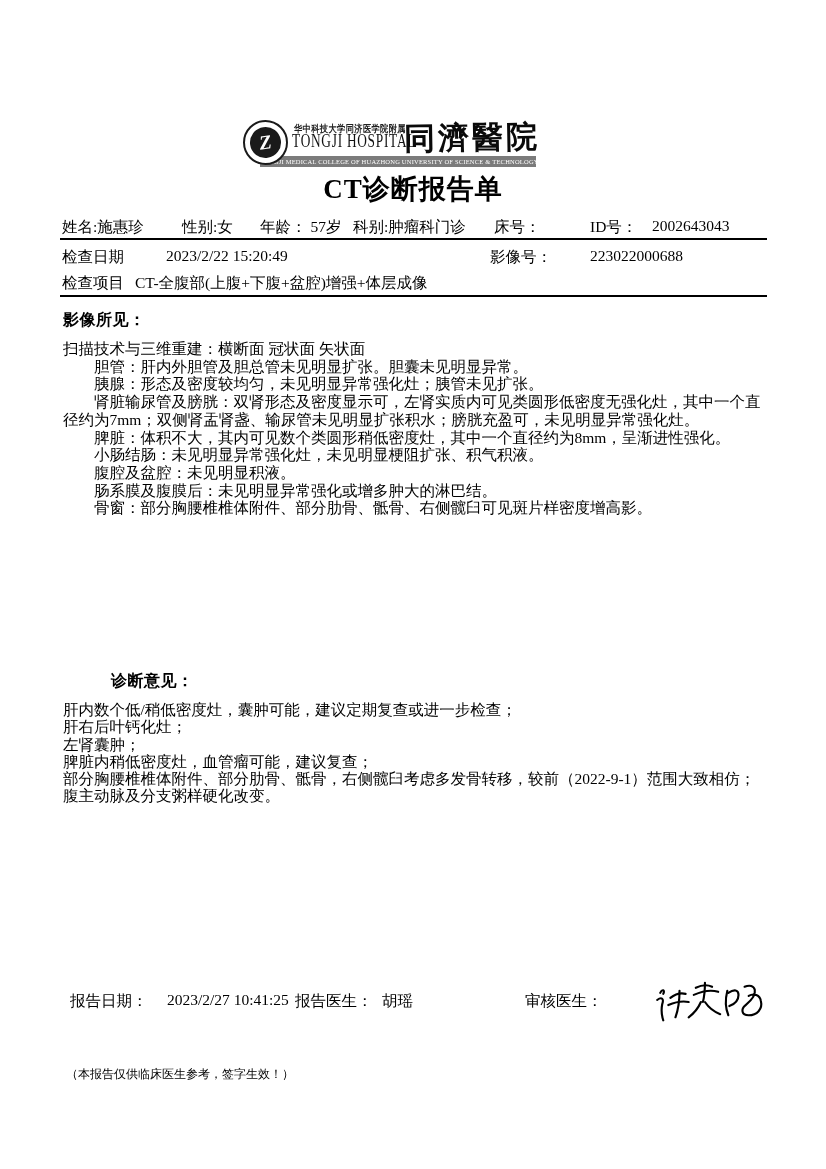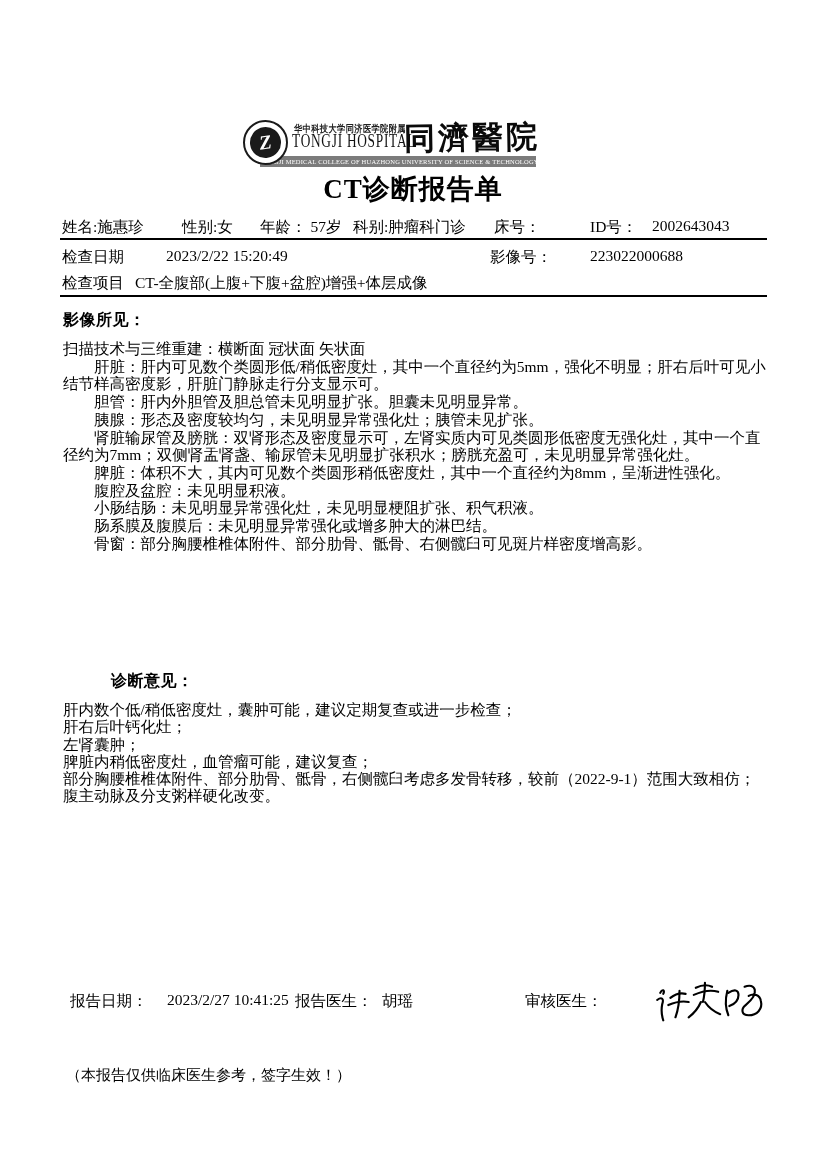--- a/index.html
+++ b/index.html
@@ -30,21 +30,21 @@
   .rule{left:60px;width:707px;height:2px;background:#000;}
   
   .sect{left:63px;font-size:16px;font-weight:bold;letter-spacing:.5px;}
   .block{left:63px;width:707px;font-size:15.5px;}
   .block p{margin:0;text-indent:2em;line-height:17.7px;}
   .block p.noind{text-indent:0;}
   #diagBlock p{text-indent:0;line-height:17.3px;}
   
   .foot{font-size:15.5px;white-space:nowrap;}
   .sig{left:648px;top:976px;width:120px;height:50px;}
-  .note{left:66px;top:1066px;font-size:15px;}
+  .note{left:66px;top:1066px;font-size:12px;}
 </style>
 </head>
 <body>
 
 <div id="page">
 
   <div class="abs logo-circle">
     <div class="logo-inner">Z</div>
   </div>
   <div class="abs affil">华中科技大学同济医学院附属</div>
@@ -80,27 +80,26 @@
   <div class="abs info" style="left:590px;top:247px;">223022000688</div>
 
   <div class="abs info" style="left:62px;top:273px;">检查项目</div>
   <div class="abs info" style="left:135px;top:273px;">CT-全腹部(上腹+下腹+盆腔)增强+体层成像</div>
 
   <div class="abs rule" style="top:295px;"></div>
 
   <div class="abs sect" style="top:310px;">影像所见：</div>
   <div class="abs block" style="top:340px;" id="findBlock">
     <p class="noind">扫描技术与三维重建：横断面 冠状面 矢状面</p>
-    <p>肝脏：肝内可见数个类圆形低/稍低密度灶，其中一个直径约为5mm，强化不明显；肝右后叶可见小结节样高密度影，肝脏门静脉走行分支显示可。</p>
     <p>胆管：肝内外胆管及胆总管未见明显扩张。胆囊未见明显异常。</p>
     <p>胰腺：形态及密度较均匀，未见明显异常强化灶；胰管未见扩张。</p>
     <p>肾脏输尿管及膀胱：双肾形态及密度显示可，左肾实质内可见类圆形低密度无强化灶，其中一个直径约为7mm；双侧肾盂肾盏、输尿管未见明显扩张积水；膀胱充盈可，未见明显异常强化灶。</p>
     <p>脾脏：体积不大，其内可见数个类圆形稍低密度灶，其中一个直径约为8mm，呈渐进性强化。</p>
+    <p>小肠结肠：未见明显异常强化灶，未见明显梗阻扩张、积气积液。</p>
     <p>腹腔及盆腔：未见明显积液。</p>
-    <p>小肠结肠：未见明显异常强化灶，未见明显梗阻扩张、积气积液。</p>
     <p>肠系膜及腹膜后：未见明显异常强化或增多肿大的淋巴结。</p>
     <p>骨窗：部分胸腰椎椎体附件、部分肋骨、骶骨、右侧髋臼可见斑片样密度增高影。</p>
   </div>
 
   <div class="abs sect" style="top:671px;margin-left:48px;">诊断意见：</div>
   <div class="abs block" style="top:701px;" id="diagBlock">
     <p>肝内数个低/稍低密度灶，囊肿可能，建议定期复查或进一步检查；</p>
     <p>肝右后叶钙化灶；</p>
     <p>左肾囊肿；</p>
     <p>脾脏内稍低密度灶，血管瘤可能，建议复查；</p>

